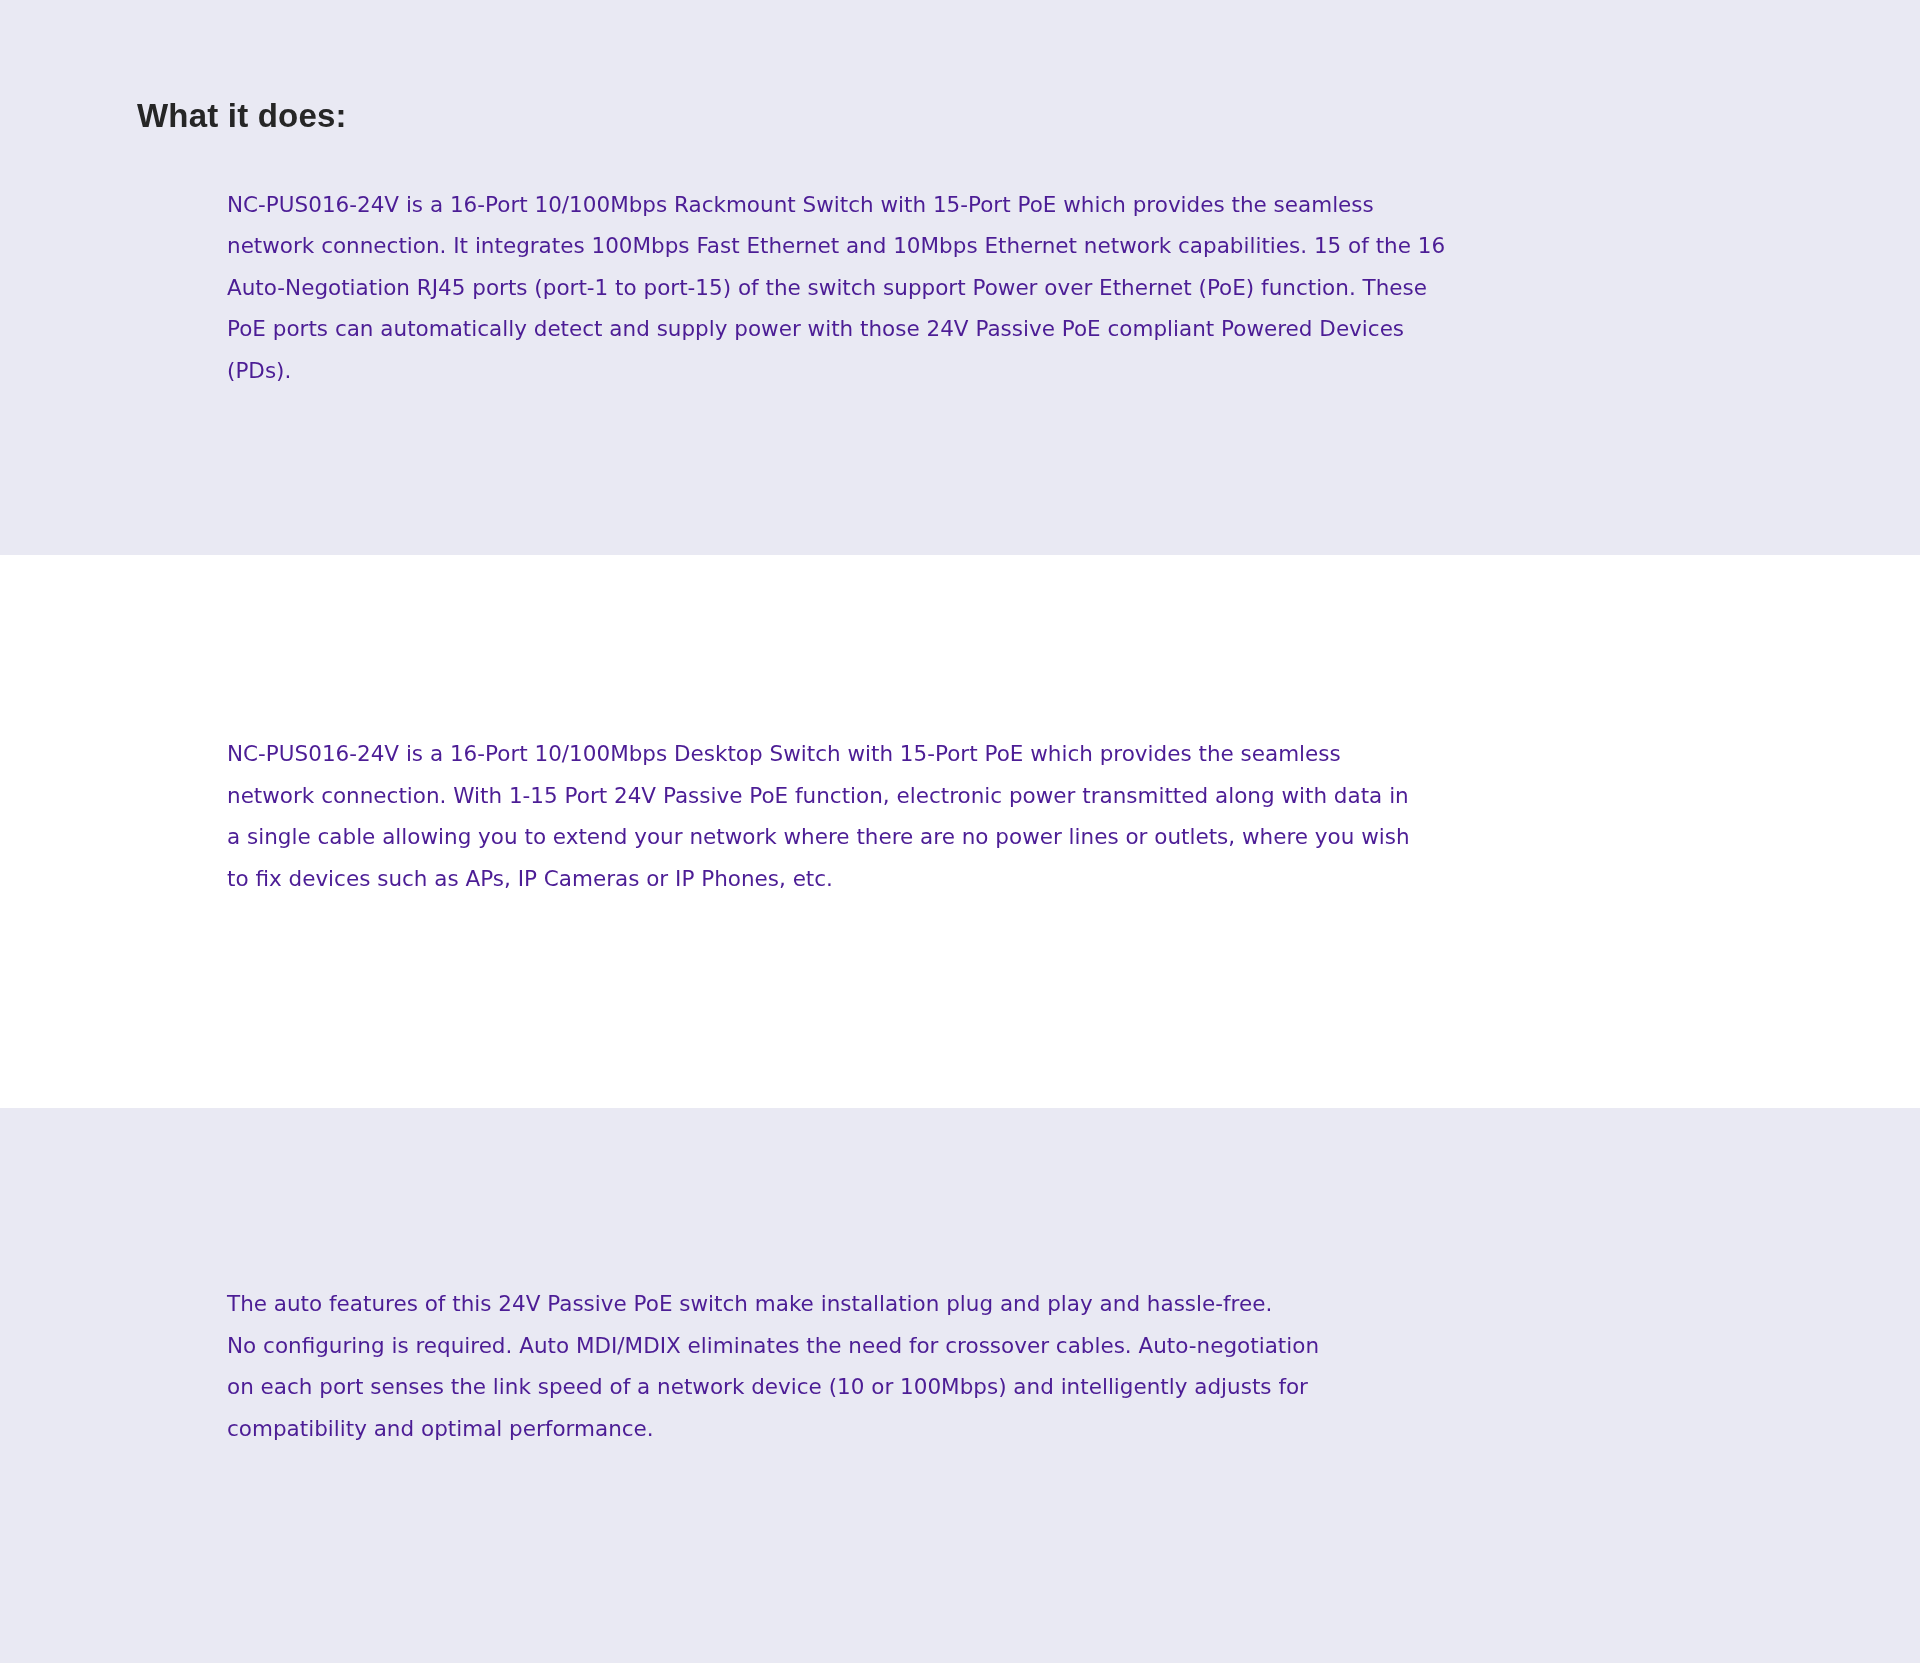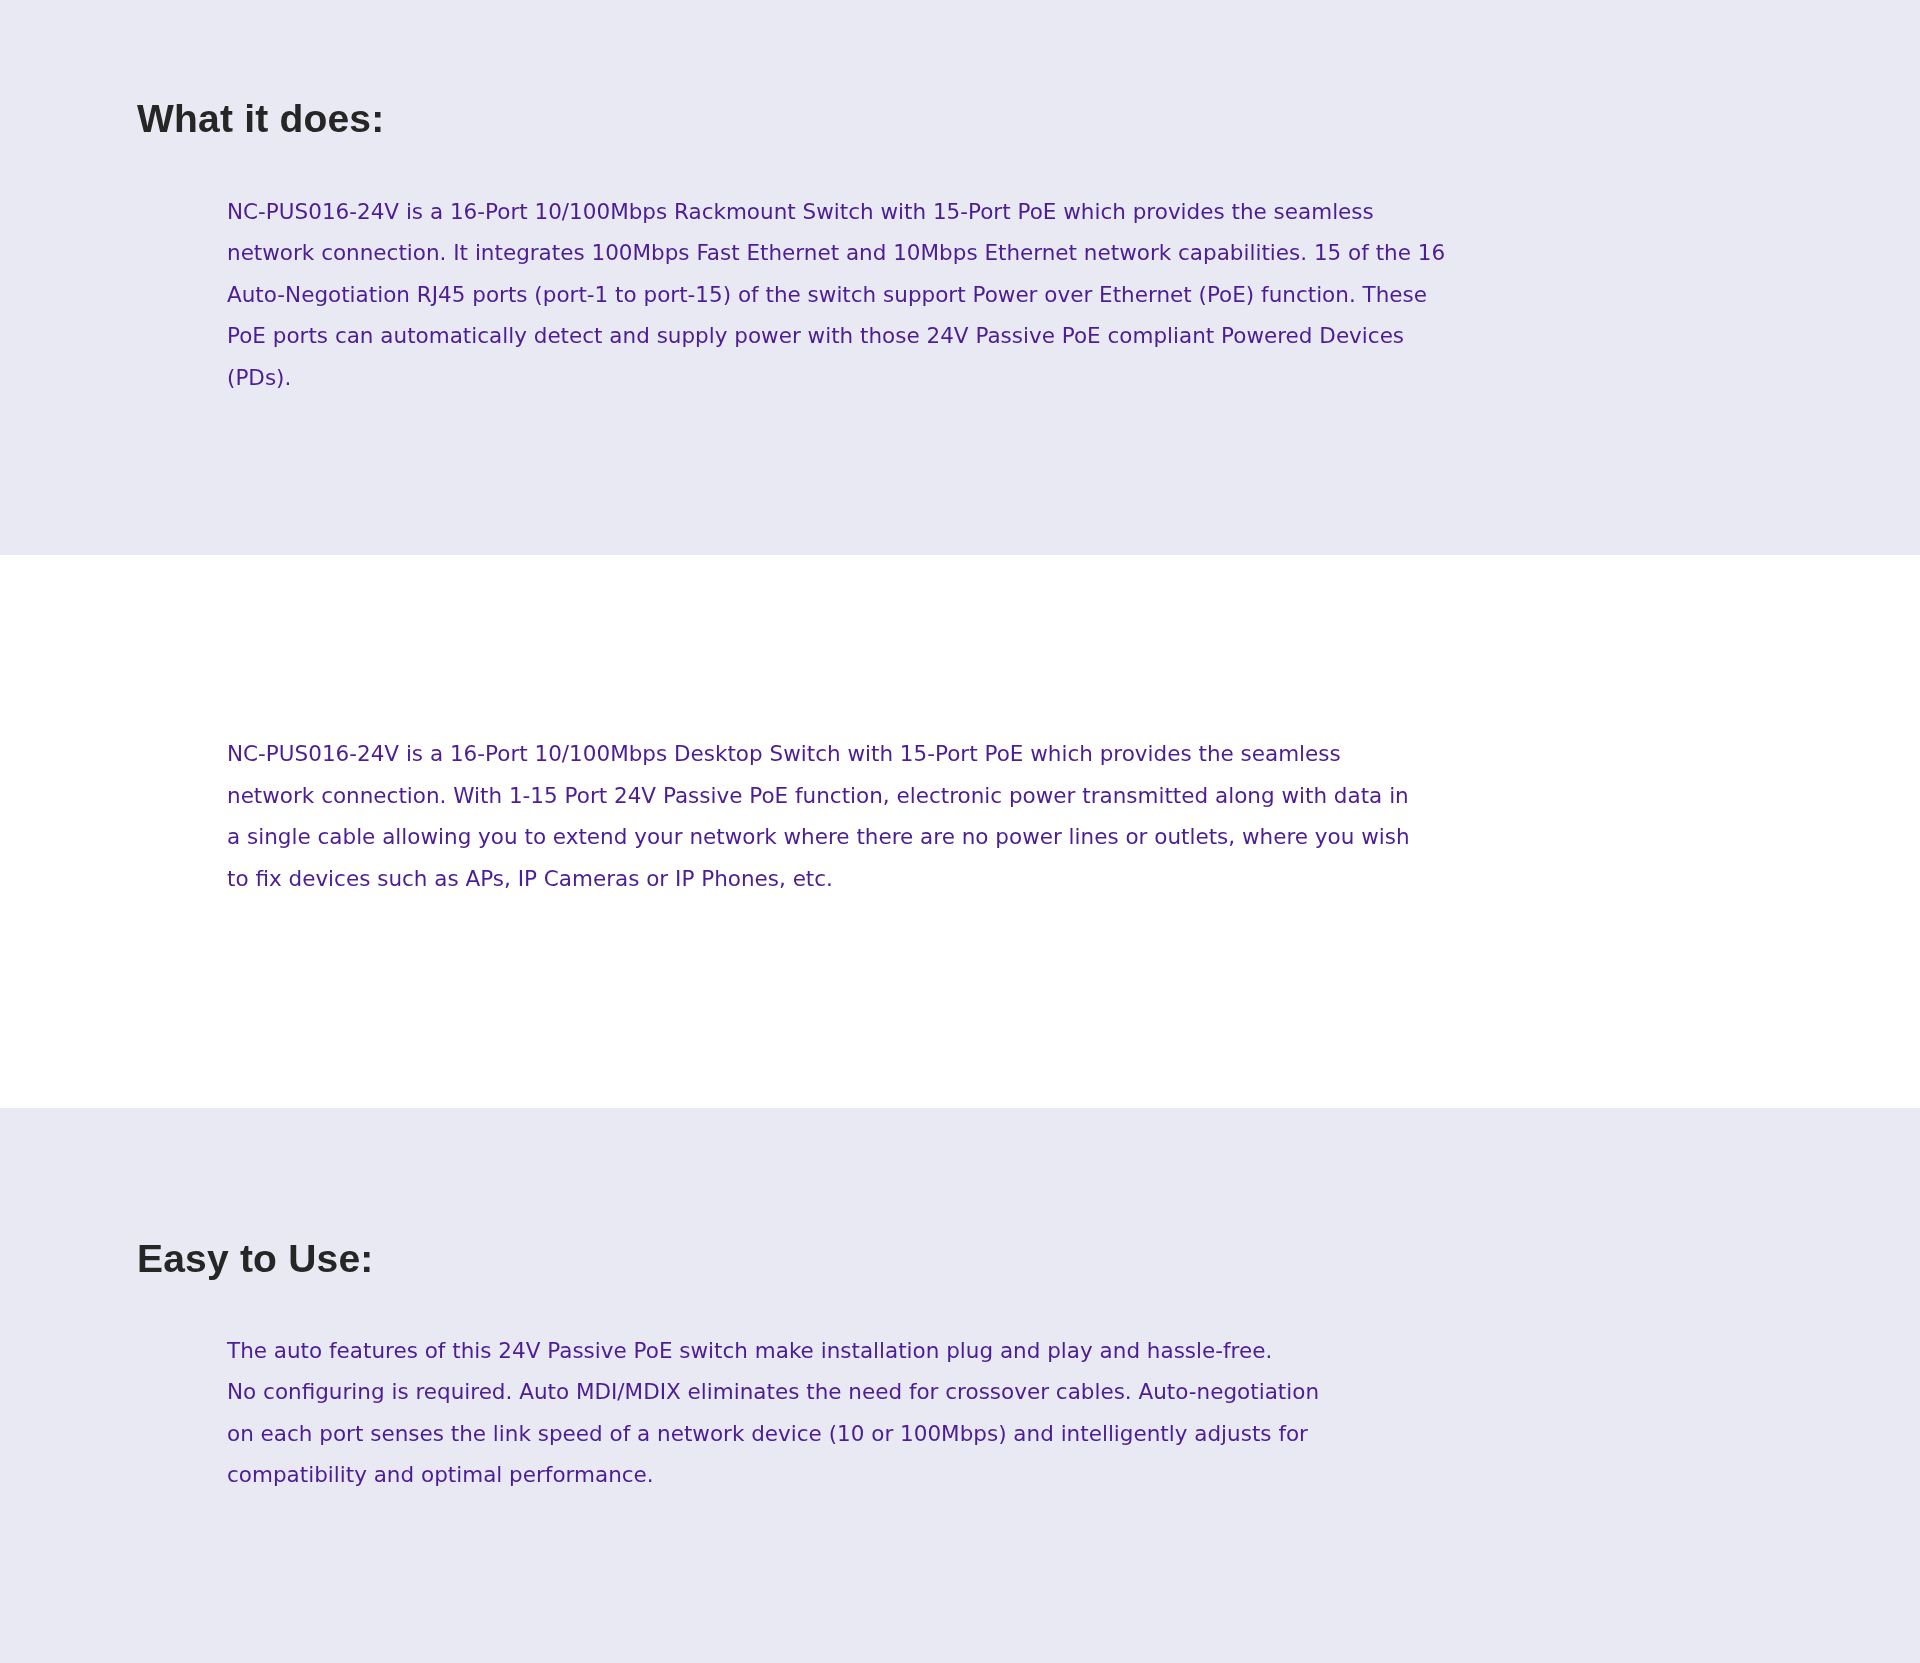--- a/index.html
+++ b/index.html
@@ -40,21 +40,21 @@
 
   .inner {
     max-width: 1920px;
     padding-left: 137px;
     padding-right: 100px;
   }
 
   .heading {
     margin: 0;
     font-family: "Liberation Sans", "DejaVu Sans", sans-serif;
-    font-size: 39px;
+    font-size: 33px;
     font-weight: bold;
     letter-spacing: 0.2px;
     color: #262626;
     line-height: 1.2;
   }
 
   .body-wrap {
     padding-left: 90px;
   }
   .sec-1 .body-wrap { padding-top: 48px; }
@@ -90,21 +90,20 @@
   <section class="section section-plain sec-2">
     <div class="inner">
       <div class="body-wrap">
         <p class="copy w2">NC-PUS016-24V is a 16-Port 10/100Mbps Desktop Switch with 15-Port PoE which provides the seamless network connection. With 1-15 Port 24V Passive PoE function, electronic power transmitted along with data in a single cable allowing you to extend your network where there are no power lines or outlets, where you wish to fix devices such as APs, IP Cameras or IP Phones, etc.</p>
       </div>
     </div>
   </section>
 
   <section class="section section-tint sec-3">
     <div class="inner">
-      <h2 class="heading">Easy to Use:</h2>
       <div class="body-wrap">
         <p class="copy w3">The auto features of this 24V Passive PoE switch make installation plug and play and hassle-free.
 No configuring is required. Auto MDI/MDIX eliminates the need for crossover cables. Auto-negotiation
 on each port senses the link speed of a network device (10 or 100Mbps) and intelligently adjusts for
 compatibility and optimal performance.</p>
       </div>
     </div>
   </section>
 
 </div>

